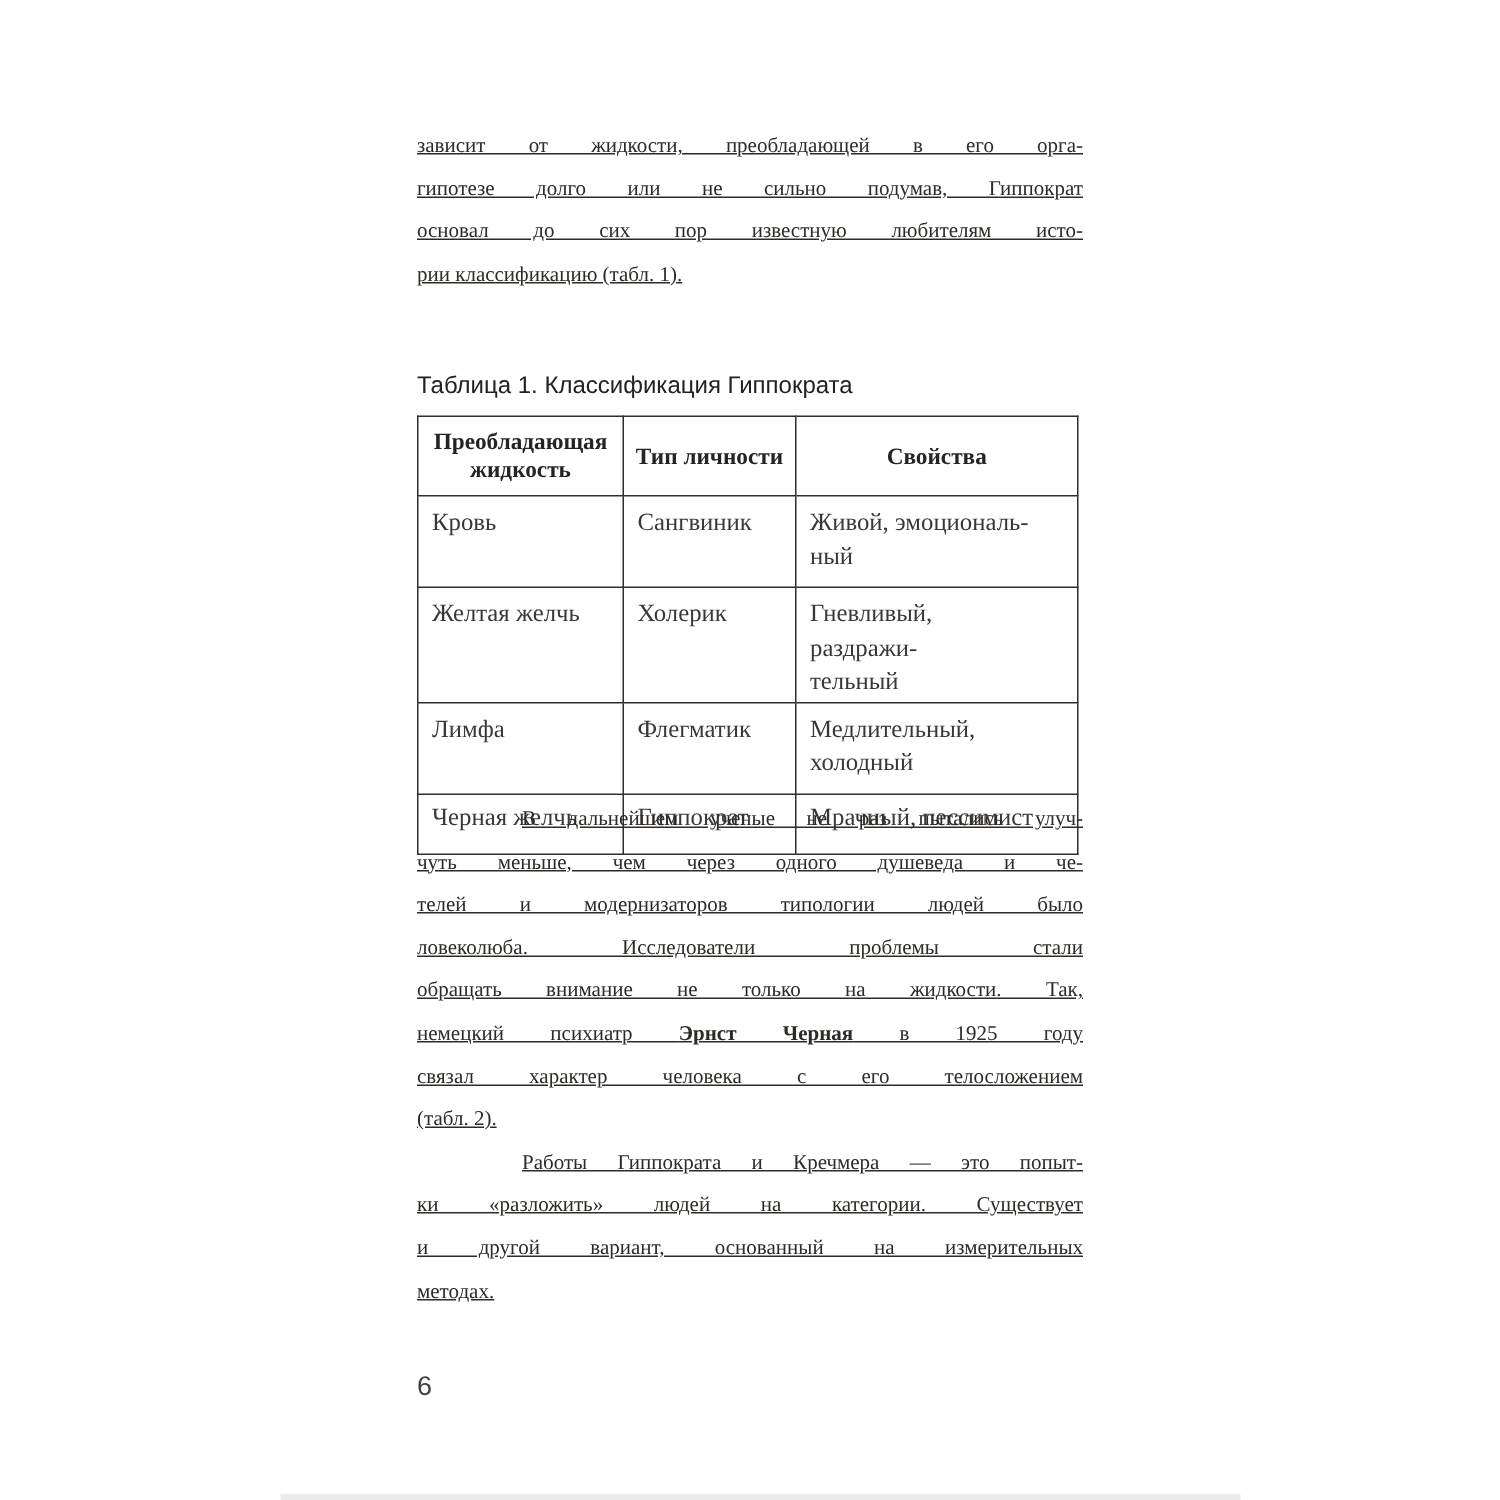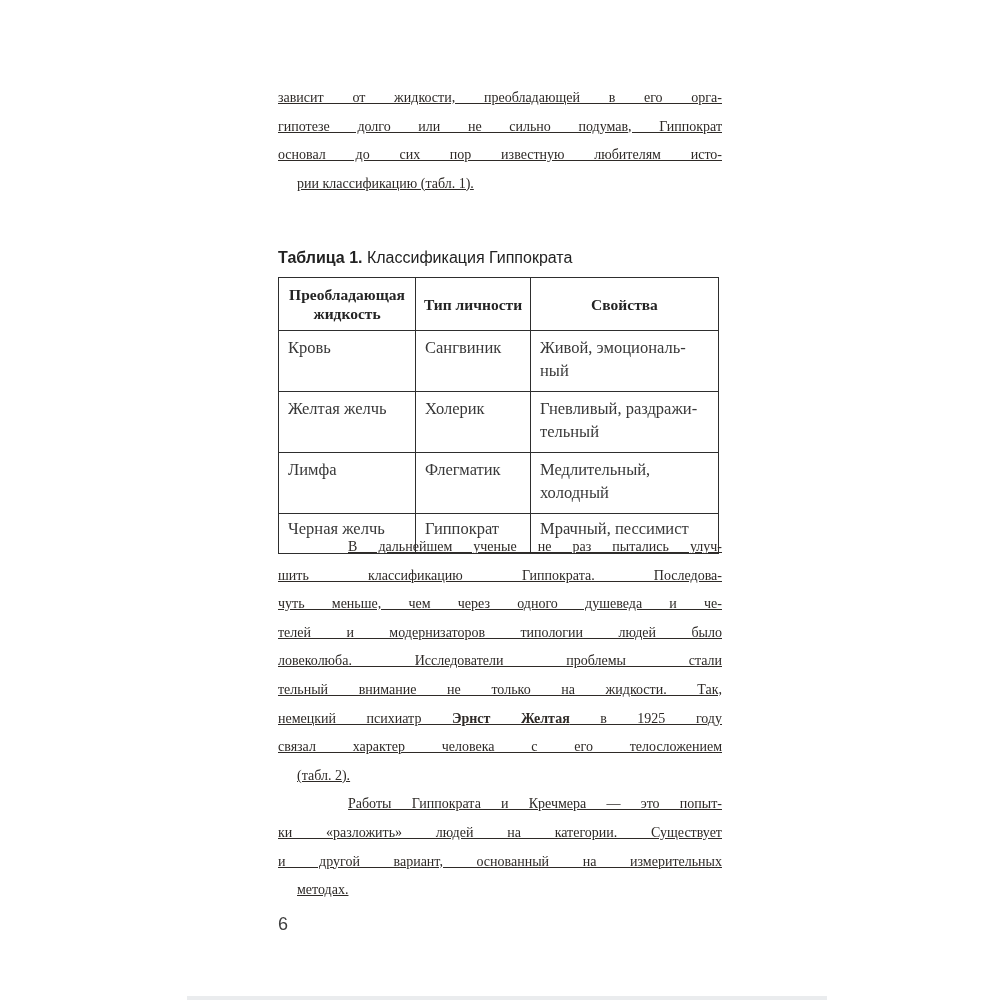--- a/index.html
+++ b/index.html
@@ -25,21 +25,20 @@
     color: #2e2a27;
     text-decoration: underline;
   }
   .line {
     text-align: justify;
     text-align-last: justify;
     white-space: normal;
   }
   .line.last {
     text-align-last: left;
-    margin-left: 19px;
   }
   .line.indent {
     text-indent: 30px;
     margin-left: 40px;
   }
   .line b, .line .bold {
     font-weight: bold;
   }
   #intro-paragraph { top: 84px; }
   #lower-paragraphs { top: 533px; }
@@ -48,21 +47,21 @@
   #table-caption {
     position: absolute;
     left: 278px;
     top: 247px;
     width: 444px;
     font-family: "Liberation Sans", sans-serif;
     font-size: 16px;
     line-height: 21px;
     color: #222222;
   }
-  #table-caption .cap-label { font-weight: bold; }
+  #table-caption .cap-label { font-weight: normal; }
 
   
   #hippocrates-table {
     position: absolute;
     left: 278px;
     top: 277px;
     width: 440px;
     border-collapse: collapse;
     table-layout: fixed;
     font-family: Liberation Serif, serif;
@@ -81,21 +80,21 @@
     vertical-align: middle;
     height: 48px;
     padding: 2px 4px;
     color: #242424;
   }
   #hippocrates-table td {
     font-size: 16.5px;
     line-height: 22.5px;
     text-align: left;
     vertical-align: top;
-    padding: 6px 8px 2px 9px;
+    padding: 6px 23px 2px 9px;
   }
   #hippocrates-table tr.row-tall td { height: 52px; }
   #hippocrates-table tr.row-short td { height: 33px; padding-top: 4px; }
 
   
   #page-number {
     position: absolute;
     left: 278px;
     top: 914px;
     font-family: "Liberation Sans", sans-serif;
@@ -165,26 +164,25 @@
       <tr class="row-short">
         <td>Черная желчь</td>
         <td>Гиппократ</td>
         <td>Мрачный, пессимист</td>
       </tr>
     </tbody>
   </table>
 
   <div id="lower-paragraphs" class="text-block">
     <div class="line indent">В дальнейшем ученые не раз пытались улуч-</div>
-    <div class="line">шить классификацию Гиппократа. Последова-</div>
     <div class="line">чуть меньше, чем через одного душеведа и че-</div>
     <div class="line">телей и модернизаторов типологии людей было</div>
     <div class="line">ловеколюба. Исследователи проблемы стали</div>
-    <div class="line">тельный внимание не только на жидкости. Так,</div>
-    <div class="line"><span>немецкий психиатр </span><span class="bold">Эрнст Желтая</span><span> в 1925 году</span></div>
+    <div class="line">обращать внимание не только на жидкости. Так,</div>
+    <div class="line"><span>немецкий психиатр </span><span class="bold">Эрнст Черная</span><span> в 1925 году</span></div>
     <div class="line">связал характер человека с его телосложением</div>
     <div class="line last">(табл. 2).</div>
     <div class="line indent">Работы Гиппократа и Кречмера — это попыт-</div>
     <div class="line">ки «разложить» людей на категории. Существует</div>
     <div class="line">и другой вариант, основанный на измерительных</div>
     <div class="line last">методах.</div>
   </div>
 
   <div id="page-number">6</div>
 

